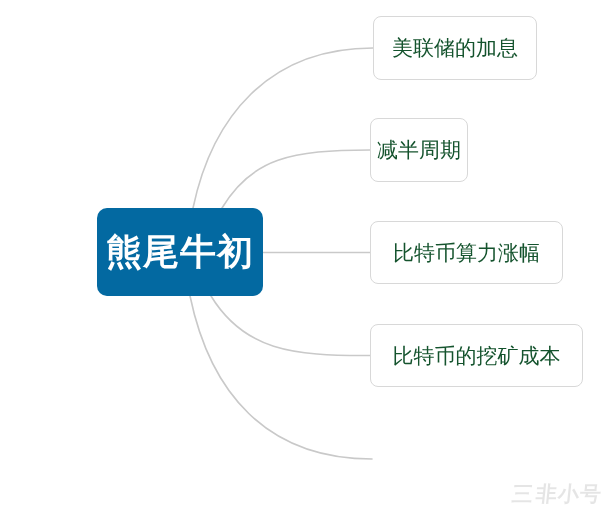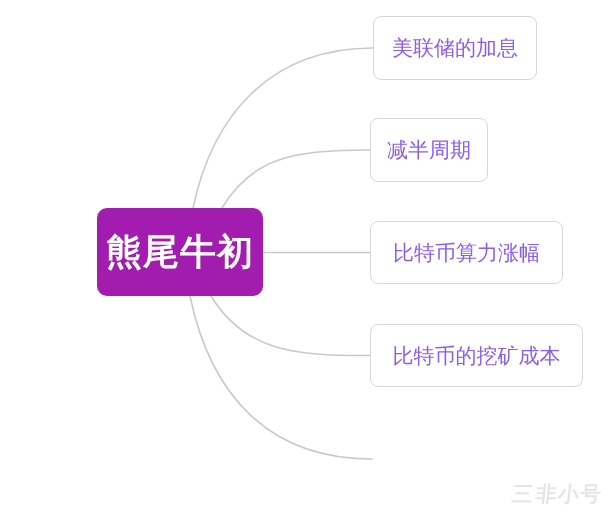--- a/index.html
+++ b/index.html
@@ -27,49 +27,49 @@
     stroke: #c9c9c9;
     stroke-width: 1.6;
     stroke-linecap: round;
   }
   .root-node {
     position: absolute;
     left: 97px;
     top: 208px;
     width: 166px;
     height: 88px;
-    background: #a21caf;
+    background: #0369a1;
     border-radius: 10px;
     display: flex;
     align-items: center;
     justify-content: center;
     color: #ffffff;
     font-size: 36px;
     font-weight: bold;
     letter-spacing: 1px;
     cursor: pointer;
     box-sizing: border-box;
   }
   .branch {
     position: absolute;
     background: #ffffff;
     border: 1.5px solid #d8d8d8;
     border-radius: 8px;
     display: flex;
     align-items: center;
     justify-content: center;
     font-size: 21px;
-    color: #8b5cf6;
+    color: #14532d;
     cursor: pointer;
     box-sizing: border-box;
     white-space: nowrap;
     text-align: right;
   }
   .branch-1 { left: 373px; top: 16px;  width: 164px; height: 64px; }
-  .branch-2 { left: 370px; top: 118px; width: 118px; height: 64px; }
+  .branch-2 { left: 370px; top: 118px; width: 98px; height: 64px; }
   .branch-3 { left: 370px; top: 221px; width: 193px; height: 63px; }
   .branch-4 { left: 370px; top: 324px; width: 213px; height: 63px; }
   .branch-5 { left: 372px; top: 427px; width: 235px; height: 64px; }
   .watermark {
     position: absolute;
     left: 512px;
     top: 480px;
     font-size: 21px;
     font-weight: bold;
     color: rgba(0, 0, 0, 0.10);

